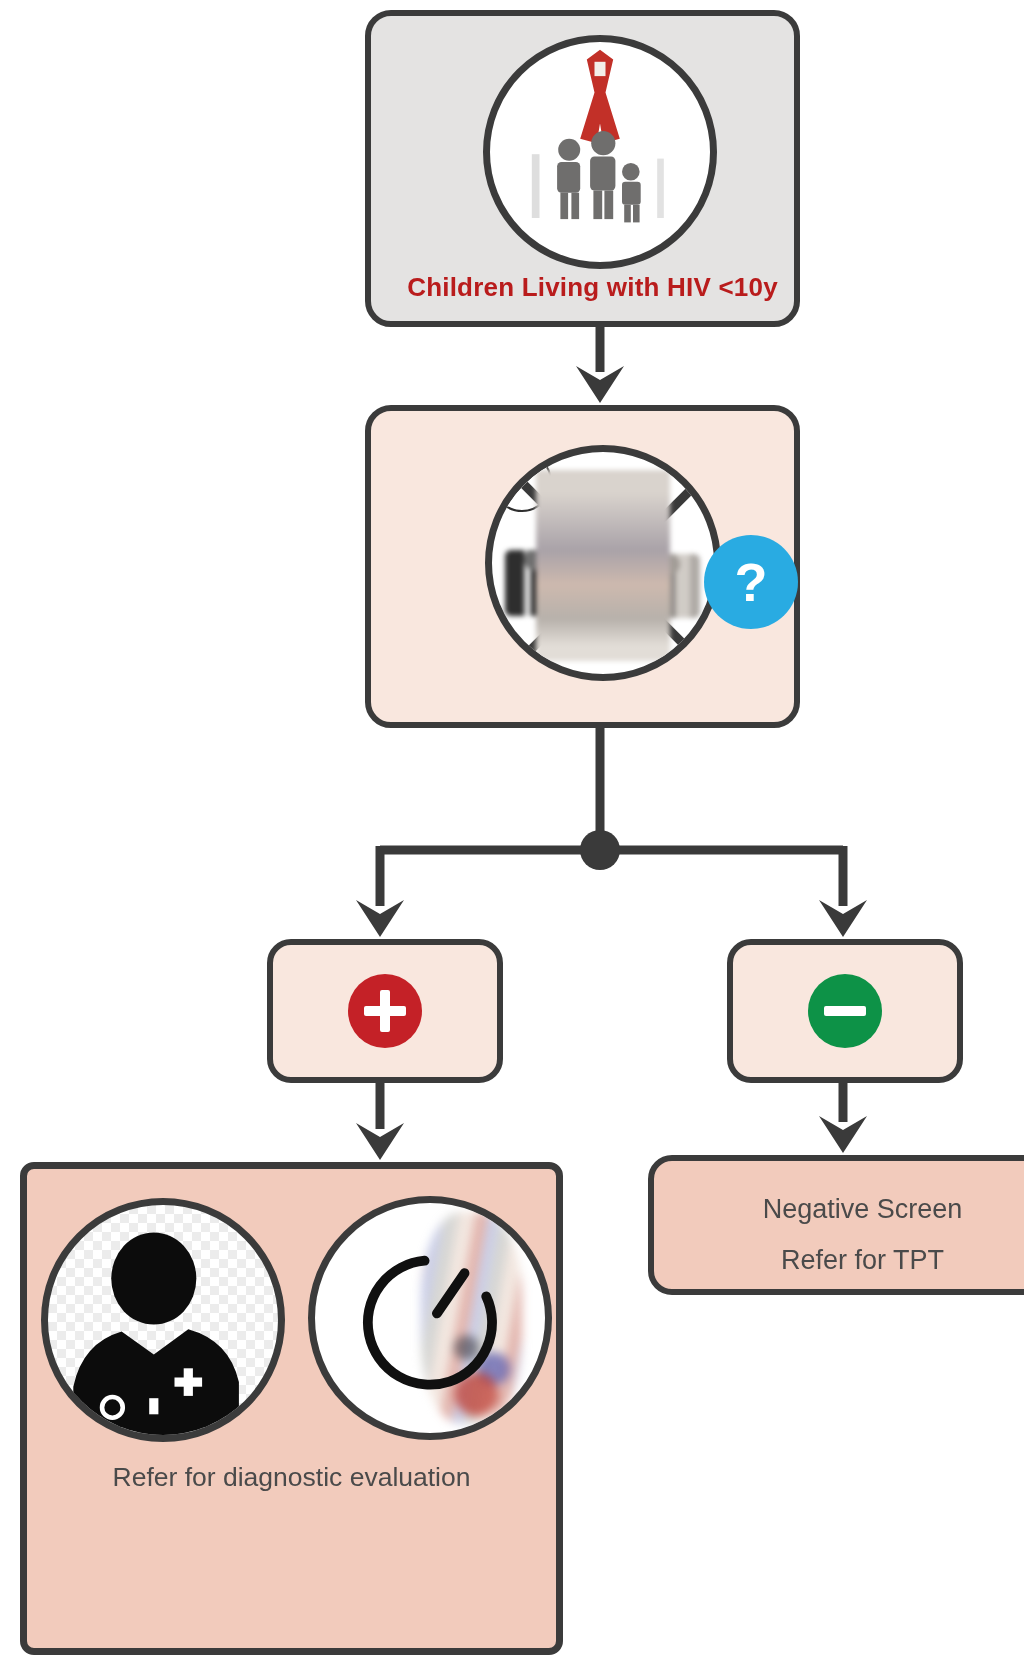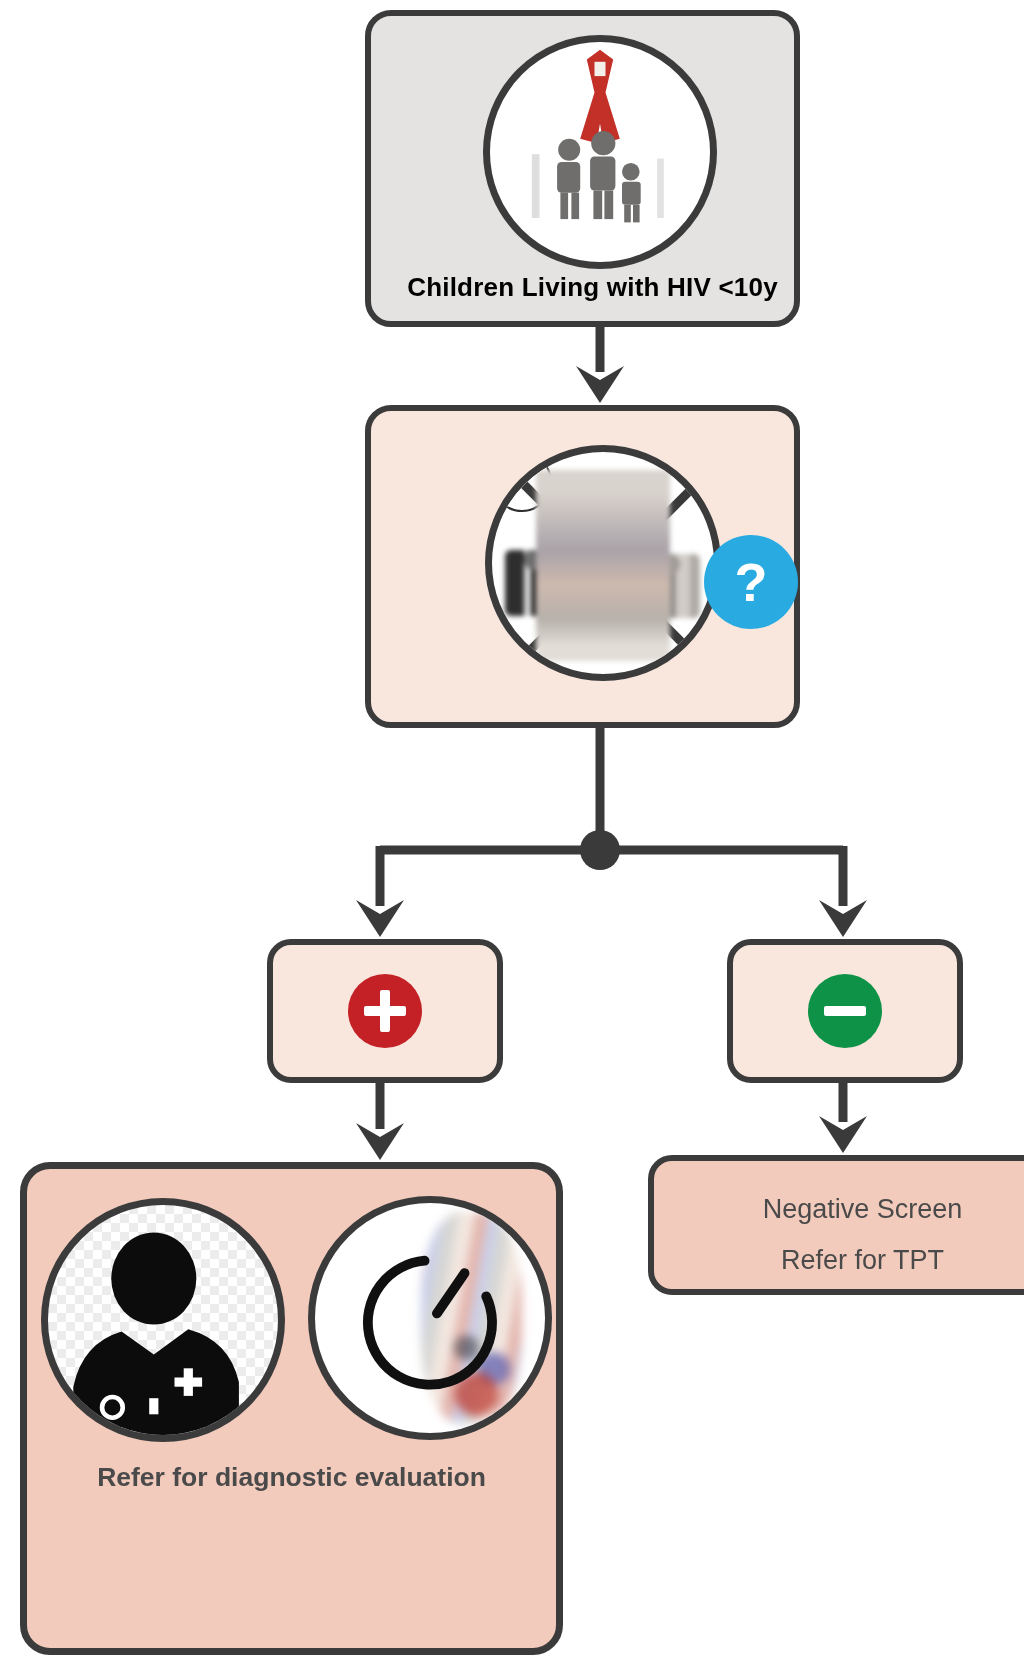--- a/index.html
+++ b/index.html
@@ -6,24 +6,24 @@
   .canvas{
     position:relative;width:1024px;height:1664px;background:#ffffff;overflow:hidden;
     font-family:"Liberation Sans", sans-serif;color:#474747;
   }
   svg.connectors{position:absolute;left:0;top:0;z-index:0;pointer-events:none;}
   .node{position:absolute;box-sizing:border-box;border:6px solid #3b3b3b;z-index:1;background:#f9e7de;}
   .node-start{left:365px;top:10px;width:435px;height:317px;border-radius:26px;background:#e4e3e2;}
   .node-screen{left:365px;top:405px;width:435px;height:323px;border-radius:26px;}
   .node-pos{left:267px;top:939px;width:236px;height:144px;border-radius:24px;}
   .node-neg{left:727px;top:939px;width:236px;height:144px;border-radius:24px;}
-  .node-big{left:20px;top:1162px;width:543px;height:493px;border-radius:30px;background:#f2cbbc;border-width:7px;font-weight:bold;}
+  .node-big{left:20px;top:1162px;width:543px;height:493px;border-radius:14px;background:#f2cbbc;border-width:7px;}
   .node-negout{left:648px;top:1155px;width:429px;height:140px;border-radius:24px;background:#f2cbbc;}
 
-  .node-label{position:absolute;left:0;right:0;text-align:center;font-weight:bold;color:#000000;padding-left:20px;}
+  .node-label{position:absolute;left:0;right:0;text-align:center;font-weight:bold;color:#b91c1c;padding-left:20px;}
   .label-start{bottom:18px;font-size:26px;letter-spacing:.2px;}
   .label-screen{bottom:18px;font-size:30px;}
 
   .big-circle{position:absolute;border-radius:50%;background:#ffffff;border:7px solid #3b3b3b;box-sizing:border-box;overflow:hidden;}
   .circ-family{left:112px;top:19px;width:234px;height:234px;}
   .circ-family svg{position:absolute;left:0;top:0;width:100%;height:100%;filter:blur(.7px);}
 
   
   .circ-wheel{left:114px;top:34px;width:236px;height:236px;}
   .xbar{position:absolute;left:-49px;top:113.5px;width:334px;height:9px;background:#393939;}

